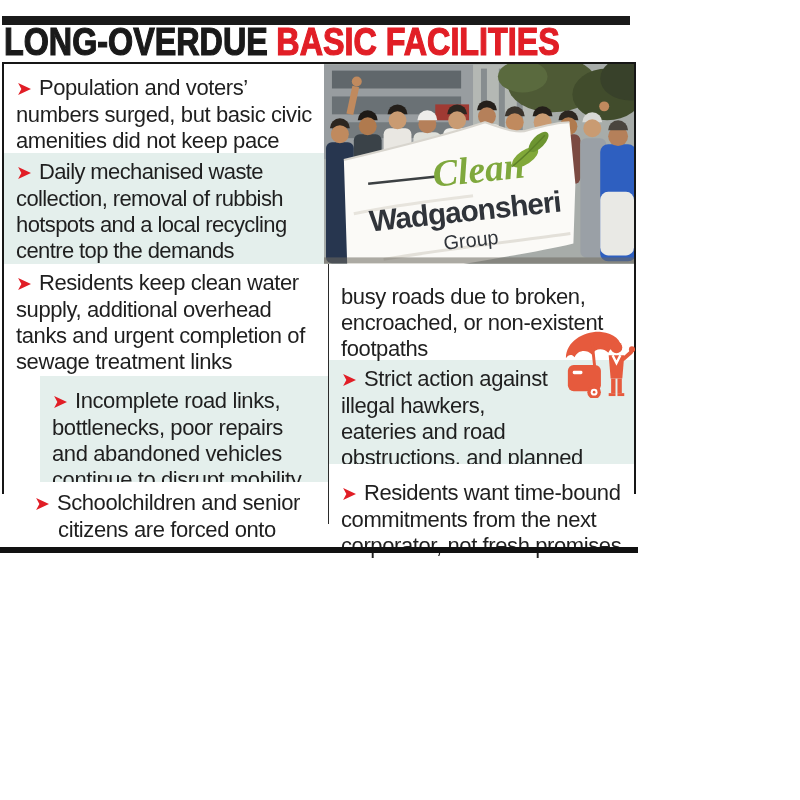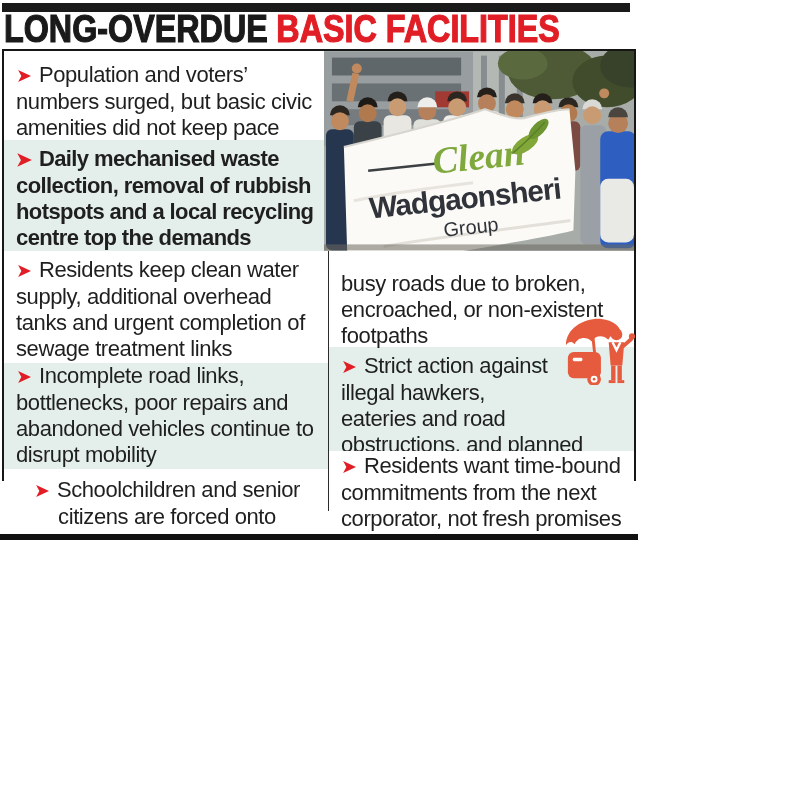--- a/index.html
+++ b/index.html
@@ -1,46 +1,46 @@
 <!DOCTYPE html>
 <html><head>
 <meta charset="utf-8">
 <style>
   html,body{margin:0;padding:0;background:#ffffff;}
   body{width:800px;height:800px;position:relative;font-family:"Liberation Sans",sans-serif;color:#1f1f1f;}
-  .wrap{position:absolute;top:3px;left:0;width:640px;height:545px;}
+  .wrap{position:absolute;top:16px;left:0;width:640px;height:545px;}
   .topbar{position:absolute;left:2px;top:0;width:628px;height:9px;background:#1a1a1a;}
   .headline{position:absolute;left:4px;top:9px;white-space:nowrap;font-size:38px;font-weight:700;
             letter-spacing:0;line-height:34px;transform:scaleX(.85);transform-origin:left top;
             -webkit-text-stroke:1.2px currentColor;}
   .hl-black{color:#1a1a1a;}
   .hl-red{color:#e11e26;margin-left:10px;-webkit-text-stroke:1.2px #e11e26;}
   .box{position:absolute;left:2px;top:46px;width:634px;height:432px;box-sizing:border-box;
        border-left:2px solid #161616;border-right:2px solid #161616;border-top:2px solid #161616;background:#fff;}
   .bottom-rule{position:absolute;left:0;top:531px;width:638px;height:6px;background:#111;}
   .col{position:absolute;top:0;}
   .left-col{left:0;width:324px;height:481px;}
   .right-col{left:325px;top:200px;width:305px;height:281px;}
   .divider{position:absolute;left:324px;top:199px;width:1px;height:261px;background:#2b2b2b;}
   .photo{position:absolute;left:320px;top:0;width:310px;height:200px;overflow:hidden;background:#a7aca9;}
   .bullet{box-sizing:border-box;font-size:22px;line-height:26px;letter-spacing:-0.4px;
           padding:0 10px 0 12px;overflow:hidden;}
   .bullet .arrow{color:#e11e26;font-size:19px;margin-right:7px;letter-spacing:0;}
   .hl{background:#e4efec;}
-  .bold{font-weight:700;letter-spacing:-0.6px;}
+  .bold{font-weight:400;letter-spacing:-0.6px;}
   
   .lb0{height:89px;padding-top:11px;}
   .lb1{height:111px;padding-top:6px;}
   .lb2{height:112px;padding-top:6px;}
-  .lb3{height:106px;padding-top:0;}
+  .lb3{height:106px;padding-top:12px;margin-left:36px;}
   .lb4{height:63px;padding-top:8px;text-align:center;}
   
   .rcont{box-sizing:border-box;height:84px;padding:8px 8px 0 12px;font-size:22px;line-height:26px;letter-spacing:-0.4px;margin-top:12px;}
   .rb0{height:104px;padding-top:6px;}
-  .rb1{margin-top:2px;height:78px;}
+  .rb1{margin-top:16px;height:78px;}
   .icon-spacer{float:right;width:74px;height:52px;}
   .vendor-icon{position:absolute;left:557px;top:264px;width:74px;height:70px;}
 </style>
 </head>
 <body>
 
 <div class="wrap">
 
   <div class="topbar"></div>
 

